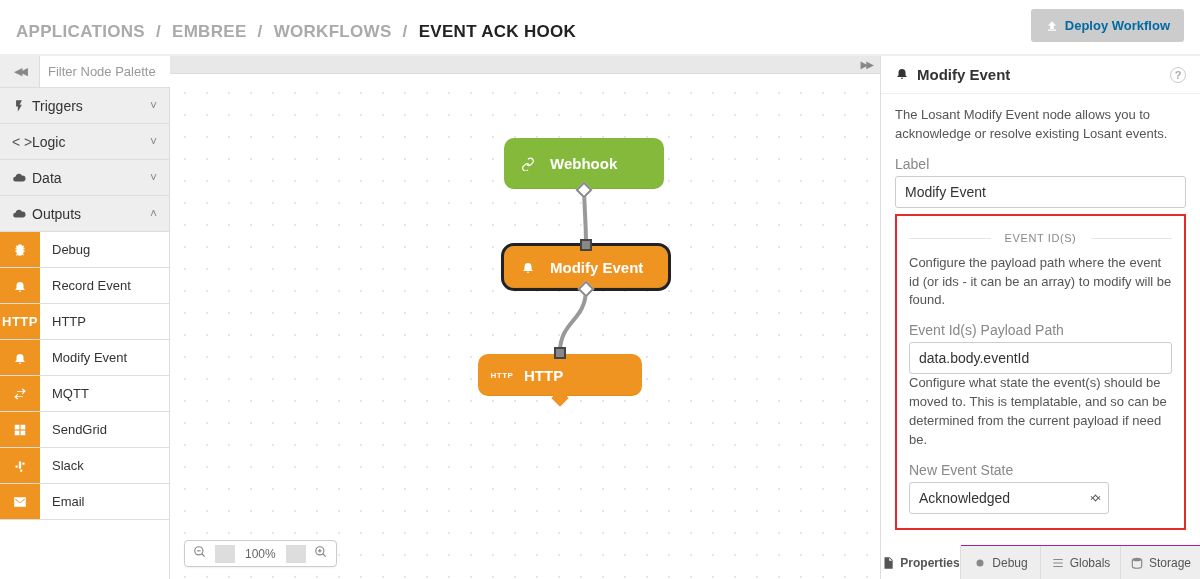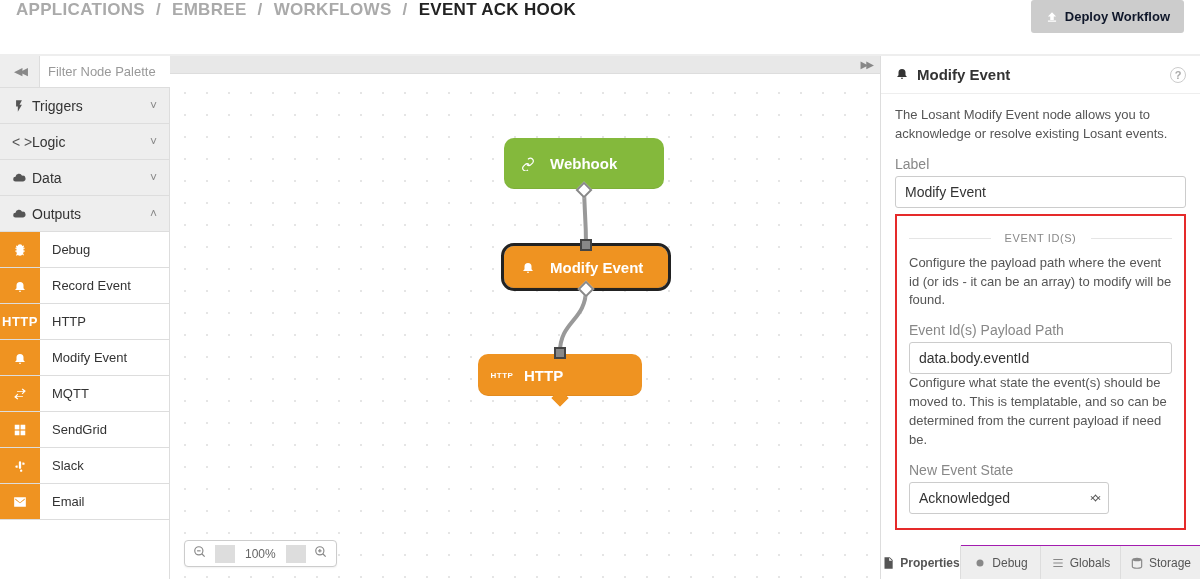--- a/index.html
+++ b/index.html
@@ -10,41 +10,41 @@
     color: #333;
     background: #fff;
     width: 1200px;
     height: 579px;
     overflow: hidden;
     position: relative;
   }
   .header {
     height: 56px;
     display: flex;
-    align-items: flex-start;
+    align-items: flex-end;
     justify-content: space-between;
-    padding: 0 16px;
+    padding: 12px 16px;
     border-bottom: 2px solid #eee;
   }
   .breadcrumbs {
     font-size: 17px;
     font-weight: 700;
     letter-spacing: 0.3px;
     color: #aaa;
     font-family: "Helvetica Neue", Arial, sans-serif;
   }
   .breadcrumbs .sep {
     color: #aaa;
     margin: 0 6px;
   }
   .breadcrumbs .crumb { color:#aaa; }
   .breadcrumbs .crumb.active { color:#222; }
   .deploy-btn {
     background:#ccc;
-    color:#0f172a;
+    color:#0369a1;
     border:none;
     border-radius:3px;
     padding:9px 14px;
     font-size:13px;
     font-weight:600;
     display:inline-flex;
     align-items:center;
     gap:6px;
     cursor:default;
   }

